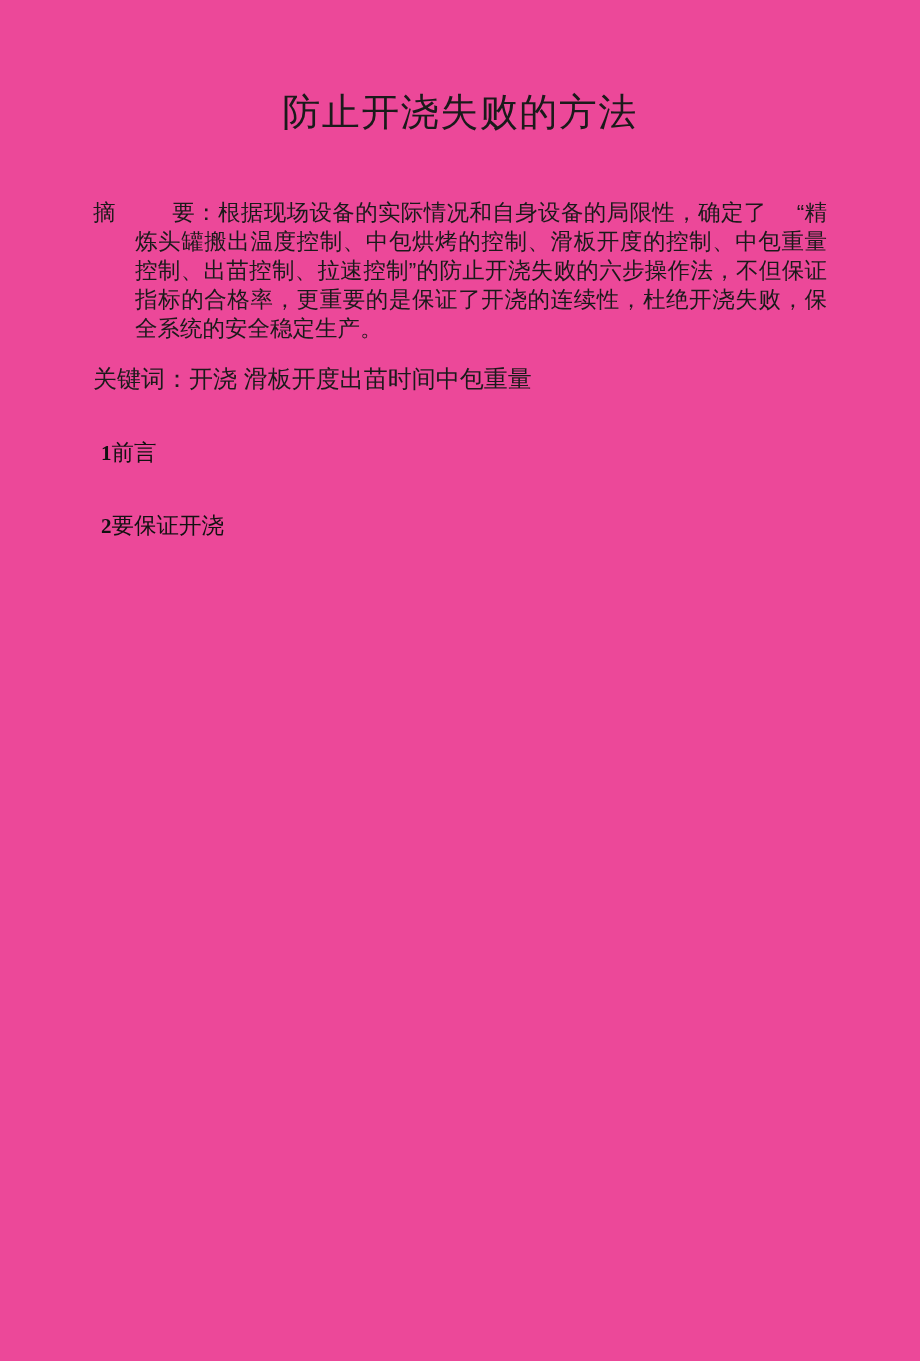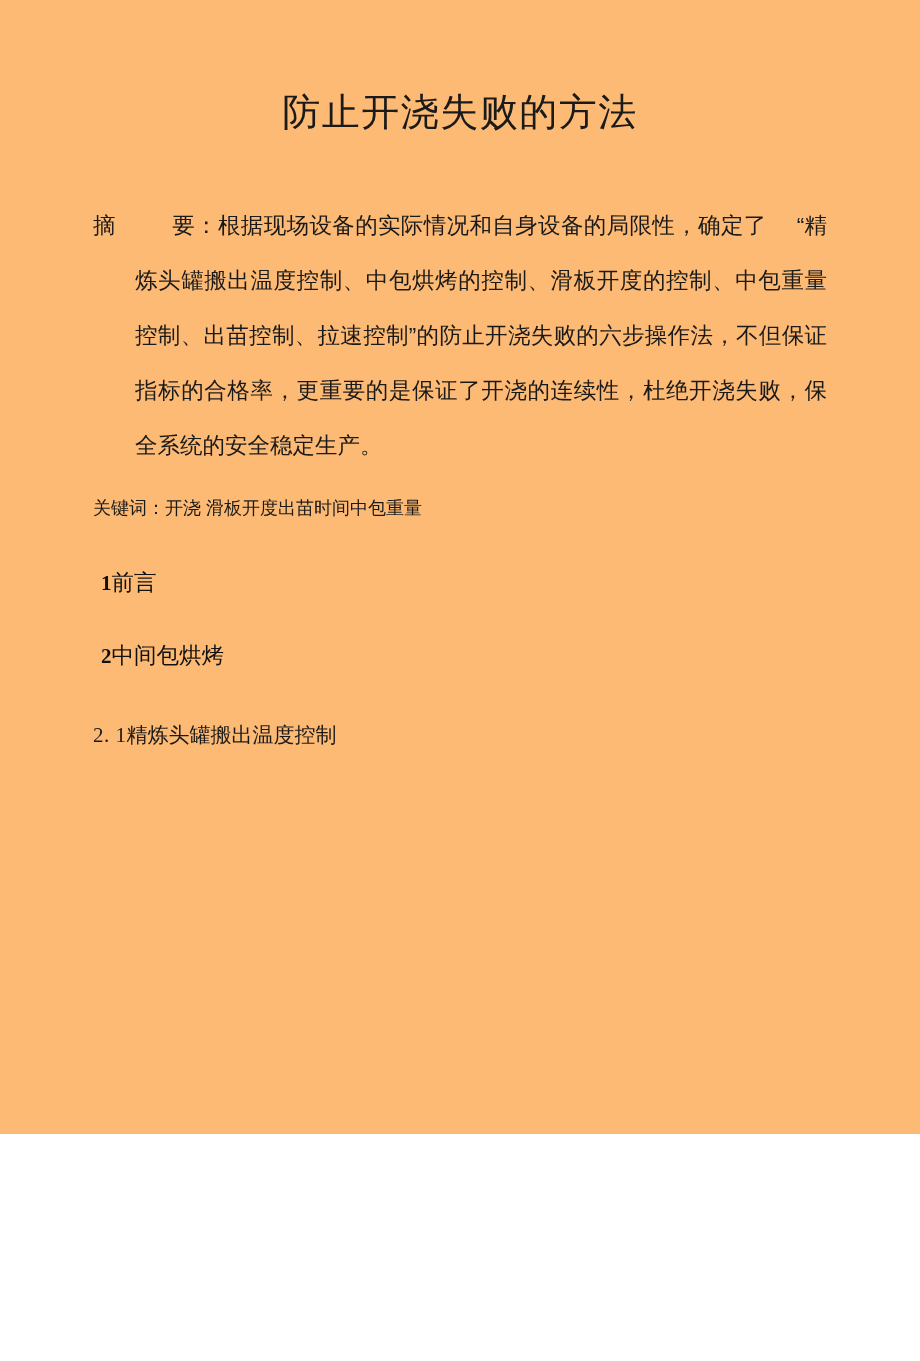--- a/index.html
+++ b/index.html
@@ -8,22 +8,22 @@
     background: #ffffff;
   }
   body {
     font-family: "Liberation Sans", "DejaVu Sans", sans-serif;
     color: #1a1a1a;
     -webkit-font-smoothing: antialiased;
   }
   .page {
     position: relative;
     width: 920px;
-    height: 1134px;
-    background: #fdba74;
+    height: 1361px;
+    background: #ec4899;
     overflow: hidden;
     box-sizing: border-box;
   }
   .content {
     position: absolute;
     left: 93px;
     top: 0;
     width: 734px;
   }
 
@@ -38,41 +38,41 @@
     line-height: 48px;
     letter-spacing: 1.5px;
     color: #1a1a1a;
   }
 
   
   .abstract {
     margin: 0;
     padding-top: 62px;
     font-size: 22.5px;
-    line-height: 55px;
+    line-height: 29px;
     color: #1a1a1a;
     text-align: justify;
     text-justify: inter-ideograph;
     padding-left: 42px;
     text-indent: -42px;
   }
   .abstract .zhai-gap {
     display: inline-block;
     width: 56px;
   }
   .abstract .inner-gap {
     display: inline-block;
     width: 30px;
   }
 
   
   .keywords {
     margin: 0;
     padding-top: 10px;
-    font-size: 18px;
+    font-size: 24px;
     line-height: 51px;
     color: #1a1a1a;
   }
 
   
   .h1 {
     margin: 8px;
     padding-top: 17px;
     font-size: 22.5px;
     line-height: 48px;
@@ -121,19 +121,18 @@
 
     <h1 class="doc-title">防止开浇失败的方法</h1>
 
     <p class="abstract"><span>摘</span><span class="zhai-gap"></span><span>要：</span><span>根据现场设备的实际情况和自身设备的局限性，确</span><span>定了</span><span class="inner-gap"></span><span>“精炼头罐搬出温度控制、中包烘烤的控制、滑板开度的控制、中包重量控制、出苗控制、拉速控制”的防止开浇失败的六步操作法，不但保证指标的合格率，更重要的是保证了开浇的连续性，杜绝开浇失败，保全系统的安全稳定生产。</span></p>
 
     <p class="keywords">关键词：开浇 滑板开度出苗时间中包重量</p>
 
     <h2 class="h1"><span class="num">1</span><span>前言</span></h2>
 
 
-    <h2 class="h1"><span class="num">2</span><span>中间包烘烤</span></h2>
+    <h2 class="h1"><span class="num">2</span><span>要保证开浇</span></h2>
 
-    <h3 class="h2"><span class="num">2. 1</span><span>精炼头罐搬出温度控制</span></h3>
 
 
   </div>
 </div>
 
 </body></html>

